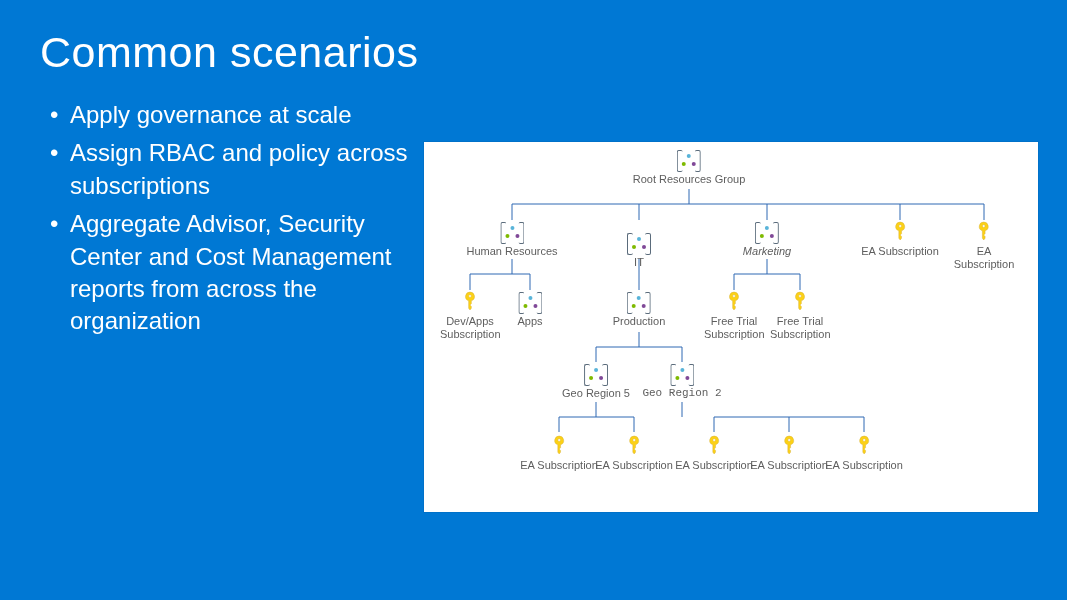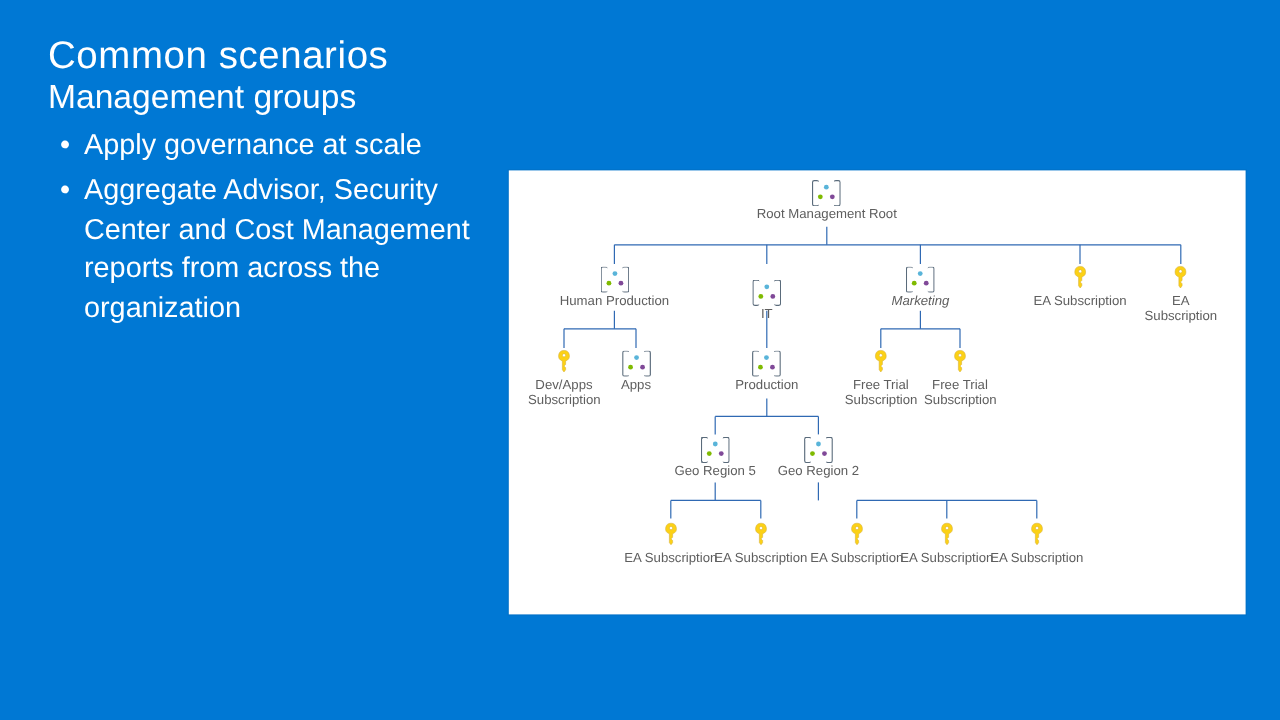--- a/index.html
+++ b/index.html
@@ -4,21 +4,21 @@
 <style>
   * { box-sizing: border-box; margin: 0; padding: 0; }
   html, body { width: 1067px; height: 600px; font-family: "Segoe UI Light", "Segoe UI", -apple-system, sans-serif; }
   body {
     background: #0078d4;
     color: #fff;
     position: relative;
     overflow: hidden;
   }
   .slide { width: 1067px; height: 600px; padding: 28px 40px; position: relative; }
-  .title { font-size: 32px; font-weight: 200; letter-spacing: 0.5px; }
+  .title { font-size: 43px; font-weight: 200; margin-bottom: 22px; letter-spacing: 0.5px; }
   .content { display: flex; gap: 28px; }
   .left { width: 380px; }
   .section-heading { font-size: 28px; font-weight: 300; margin-bottom: 8px; }
   .bullets { list-style: none; padding-left: 10px; }
   .bullets li { font-size: 24px; font-weight: 300; line-height: 1.35; margin-bottom: 6px; padding-left: 20px; position: relative; }
   .bullets li::before { content: "•"; position: absolute; left: 0; top: 0; }
 
   .diagram {
     background: #fff;
     color: #5e5e5e;
@@ -53,23 +53,23 @@
   .key-icon { width: 18px; height: 22px; display: inline-block; position: relative; }
   .key-icon svg { width: 18px; height: 22px; pointer-events: auto; }
 </style>
 </head>
 <body>
 
 <div class="slide">
   <h1 class="title">Common scenarios</h1>
   <div class="content">
     <div class="left">
-      <div class="section-heading">Management groups</div>
       <ul class="bullets">
         <li>Apply governance at scale</li>
+        <li>Assign RBAC and policy across subscriptions</li>
         <li>Aggregate Advisor, Security Center and Cost Management reports from across the organization</li>
       </ul>
     </div>
   </div>
 
   <div class="diagram">
 
     <svg>
       <g stroke="#2f69b3" stroke-width="1" fill="none">
 
@@ -112,32 +112,32 @@
     </svg>
 
     <div class="node" style="left:265px; top:8px;">
       <span class="icon mg-icon">
           <span class="mg-dots">
             <span></span>
             <span></span>
             <span></span>
           </span>
         </span>
-      <span class="label">Root Management Root</span>
+      <span class="label">Root Resources Group</span>
     </div>
 
     <div class="node" style="left:88px; top:80px;">
       <span class="icon mg-icon">
           <span class="mg-dots">
             <span></span>
             <span></span>
             <span></span>
           </span>
         </span>
-      <span class="label">Human Production</span>
+      <span class="label">Human Resources</span>
     </div>
     <div class="node" style="left:215px; top:91px;">
       <span class="icon mg-icon">
           <span class="mg-dots">
             <span></span>
             <span></span>
             <span></span>
           </span>
         </span>
       <span class="label">IT</span>
@@ -217,21 +217,21 @@
     <div class="node" style="left:172px; top:222px;">
       <span class="icon mg-icon">
           <span class="mg-dots">
             <span></span>
             <span></span>
             <span></span>
           </span>
         </span>
       <span class="label">Geo Region 5</span>
     </div>
-    <div class="node" style="left:258px; top:222px;">
+    <div class="node" style="left:258px; top:222px;font-family:Liberation Mono, monospace;">
       <span class="icon mg-icon">
           <span class="mg-dots">
             <span></span>
             <span></span>
             <span></span>
           </span>
         </span>
       <span class="label">Geo Region 2</span>
     </div>
 

